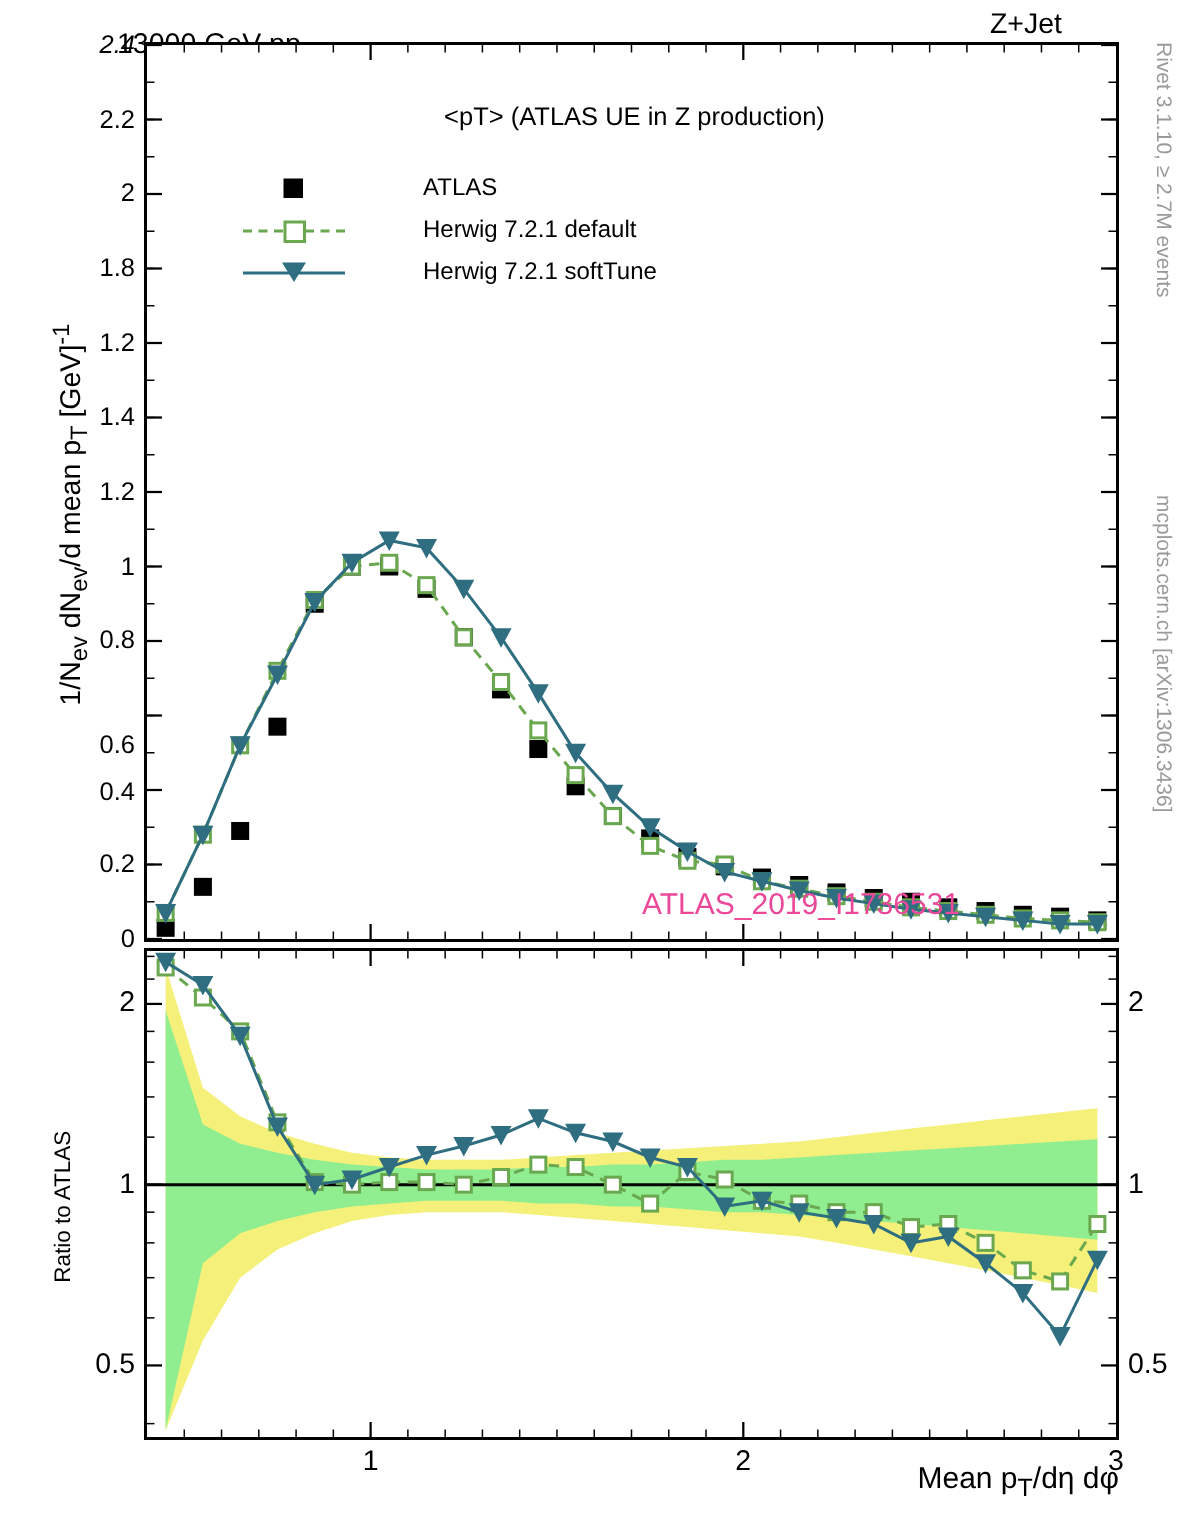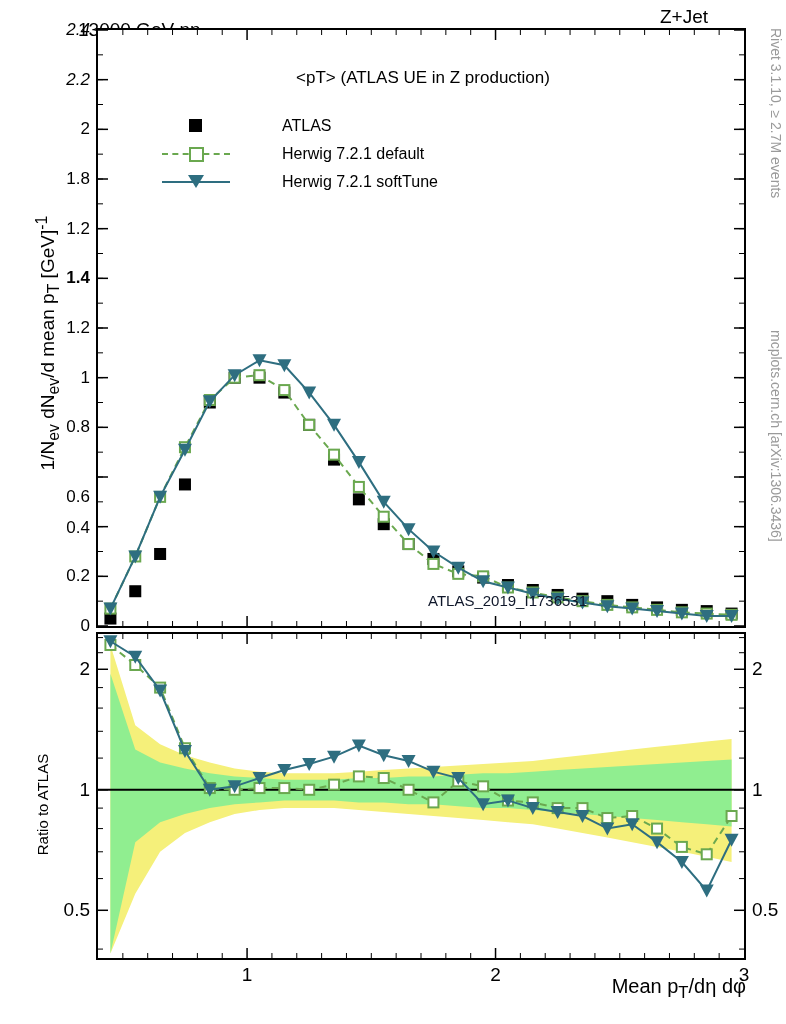--- a/index.html
+++ b/index.html
@@ -159,22 +159,22 @@
   .leg-line-solid {
     position: absolute;
     left: 4px; top: 10px;
     width: 68px; height: 0;
     border-top: 2px solid #2e6e80;
   }
 
   
   #watermark {
     left: 330px; top: 562px;
-    font-size: 15px;
-    color: #0f172a;
+    font-size: 20px;
+    color: #ec4899;
   }
 
   svg { display: block; }
 </style>
 </head>
 <body>
 
 <div id="root">
 
   <div class="abs" id="hdr-left">13000 GeV pp</div>
@@ -573,25 +573,25 @@
   <div id="ratio-yticks"></div>
   <div id="xticks"></div>
 
 <div class="ylab" style="left: 34px; top: 626px; width: 56px;">0</div>
     <div class="ylab" style="left: 34px; top: 576.333px; width: 56px;">0.2</div>
     <div class="ylab" style="left: 34px; top: 528px; width: 56px;">0.4</div>
     <div class="ylab" style="left: 34px; top: 477px; width: 56px; margin-top: 20px;">0.6</div>
     <div class="ylab" style="left: 34px; top: 427.333px; width: 56px;">0.8</div>
     <div class="ylab" style="left: 34px; top: 377.667px; width: 56px;">1</div>
     <div class="ylab" style="left: 34px; top: 328px; width: 56px;">1.2</div>
-    <div class="ylab" style="left: 34px; top: 278.333px; width: 56px; font-weight: bold;">1.4</div>
+    <div class="ylab" style="left: 34px; top: 278.333px; width: 56px;">1.4</div>
     <div class="ylab" style="left: 34px; top: 228.667px; width: 56px;">1.2</div>
     <div class="ylab" style="left: 34px; top: 179px; width: 56px;">1.8</div>
     <div class="ylab" style="left: 34px; top: 129.333px; width: 56px;">2</div>
-    <div class="ylab" style="left: 34px; top: 79.6667px; width: 56px; font-style: italic;">2.2</div>
+    <div class="ylab" style="left: 34px; top: 79.6667px; width: 56px;">2.2</div>
     <div class="ylab" style="left: 34px; top: 30px; width: 56px; font-style: italic;">2.4</div>
     <div class="ylab" style="left: 34px; top: 910.289px; width: 56px; font-size: 19px;">0.5</div>
     <div class="ylab-r" style="left: 752px; top: 910.289px; font-size: 19px;">0.5</div>
     <div class="ylab" style="left: 34px; top: 789.785px; width: 56px; font-size: 19px;">1</div>
     <div class="ylab-r" style="left: 752px; top: 789.785px; font-size: 19px;">1</div>
     <div class="ylab" style="left: 34px; top: 669.281px; width: 56px; font-size: 19px;">2</div>
     <div class="ylab-r" style="left: 752px; top: 669.281px; font-size: 19px;">2</div>
     <div class="xlab" style="left: 247.077px; top: 964px;">1</div>
     <div class="xlab" style="left: 495.538px; top: 964px;">2</div>
     <div class="xlab" style="left: 744px; top: 964px;">3</div>

